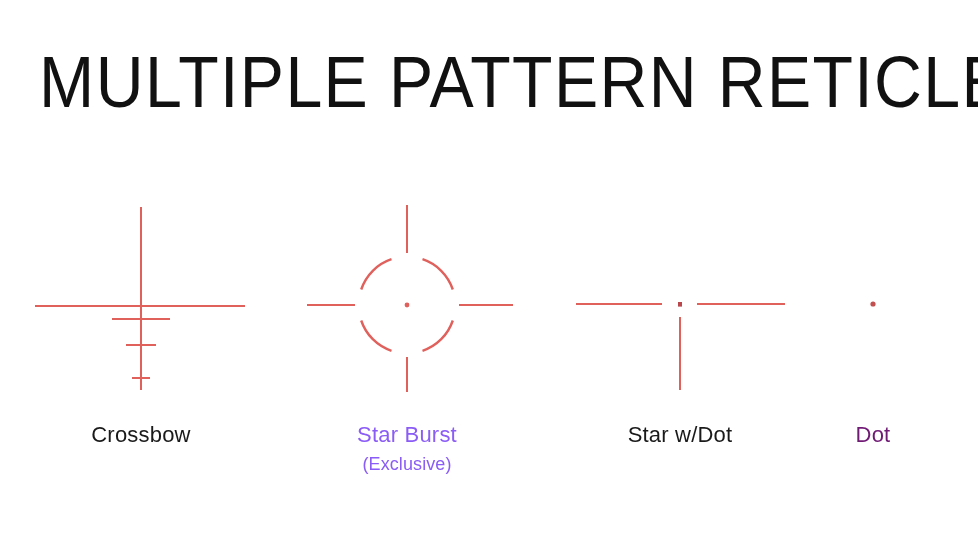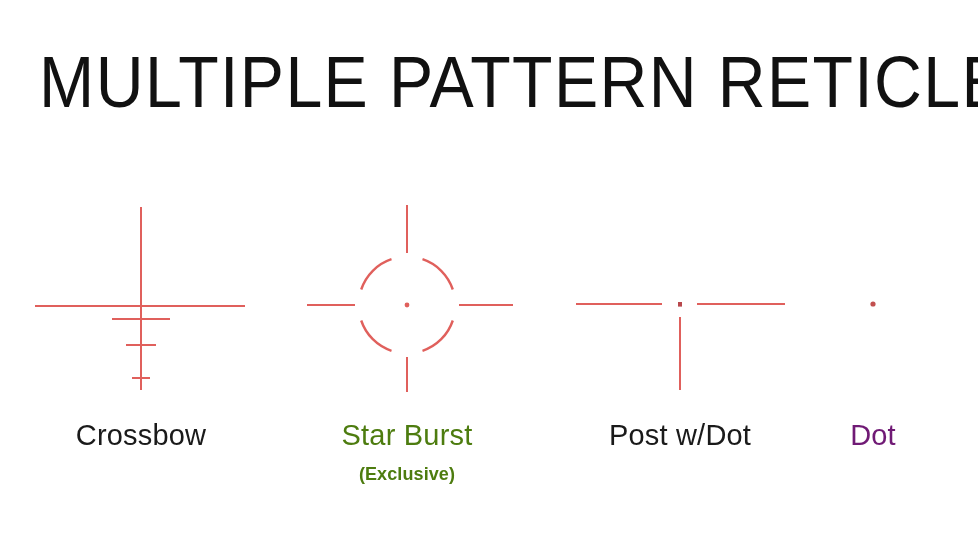--- a/index.html
+++ b/index.html
@@ -57,32 +57,32 @@
 
   
   .caption {
     position: absolute;
     text-align: center;
     color: #1a1a1a;
     font-family: "Liberation Sans", sans-serif;
   }
   .caption .cap-main {
     display: block;
-    font-size: 29px;
+    font-size: 22px;
     line-height: 34px;
     font-weight: 400;
     letter-spacing: 0.2px;
   }
   .caption .cap-sub {
     display: block;
     font-size: 18px;
     line-height: 24px;
-    font-weight: 700;
+    font-weight: 400;
     letter-spacing: 0.1px;
-    margin-top: 10px;
+    margin-top: 0;
   }
 </style>
 </head>
 <body>
 
 <div id="slide" style="background: rgb(255, 255, 255);">
 
   <div id="title" style="color: rgb(17, 17, 17);">MULTIPLE PATTERN RETICLES</div>
 
   <div id="reticles">
@@ -146,27 +146,27 @@
       </svg>
     </div>
 
   </div>
 
   <div class="caption hidden-sub" style="left: 41px; top: 418px; width: 200px; color: rgb(26, 26, 26);">
     <span class="cap-main">Crossbow</span>
 
   </div>
 
-  <div class="caption" style="left: 307px; top: 418px; width: 200px; color: #4d7c0f;">
+  <div class="caption" style="left: 307px; top: 418px; width: 200px; color: #8b5cf6;">
     <span class="cap-main">Star Burst</span>
     <span class="cap-sub">(Exclusive)</span>
   </div>
 
   <div class="caption hidden-sub" style="left: 580px; top: 418px; width: 200px; color: rgb(26, 26, 26);">
-    <span class="cap-main">Post w/Dot</span>
+    <span class="cap-main">Star w/Dot</span>
 
   </div>
 
   <div class="caption hidden-sub" style="left: 808px; top: 418px; width: 130px; color: #701a75;">
     <span class="cap-main">Dot</span>
 
   </div>
 
 </div>
 

